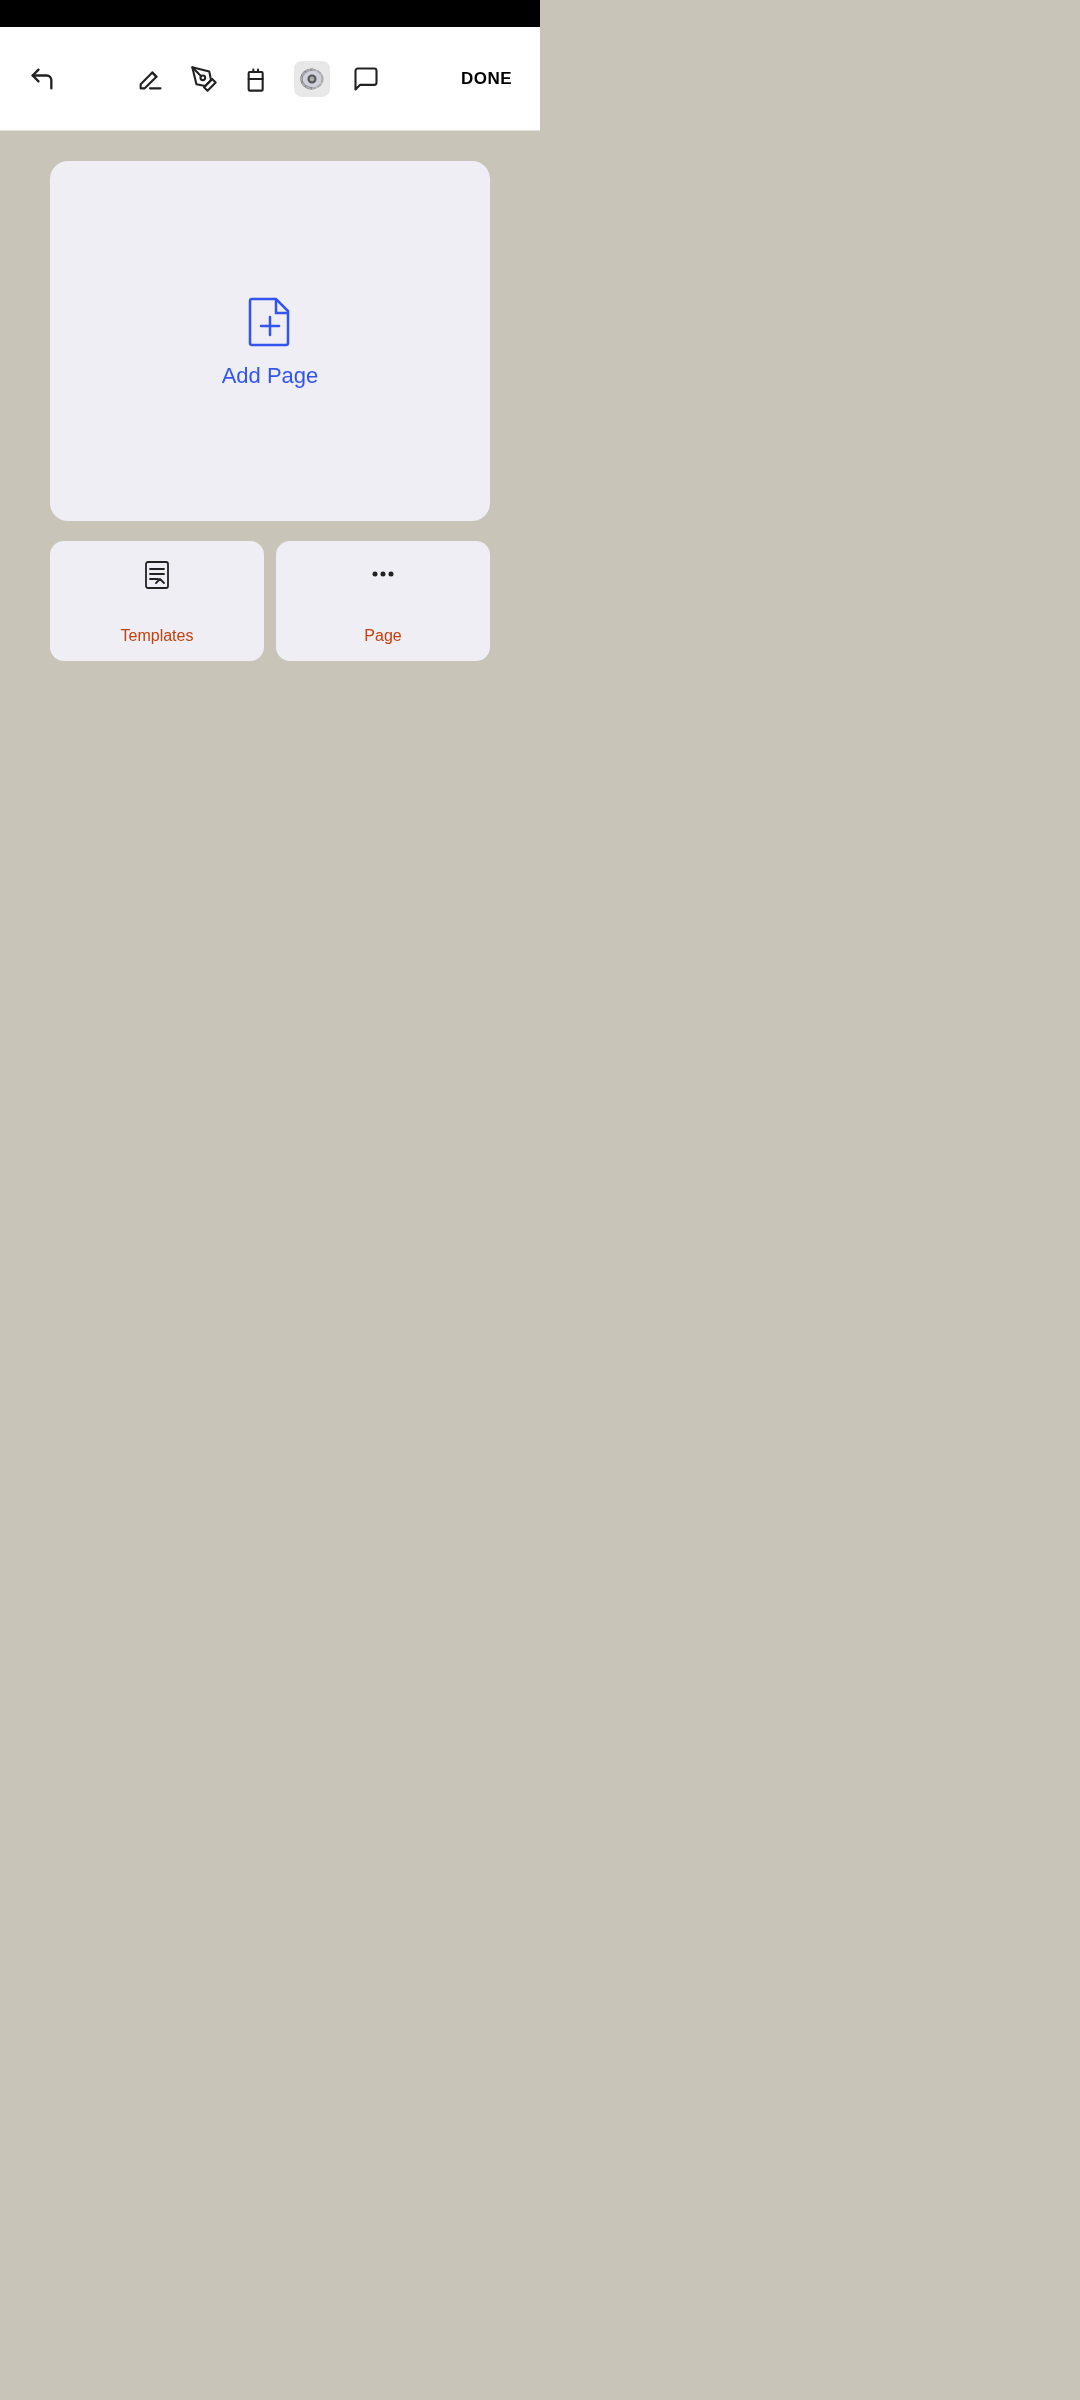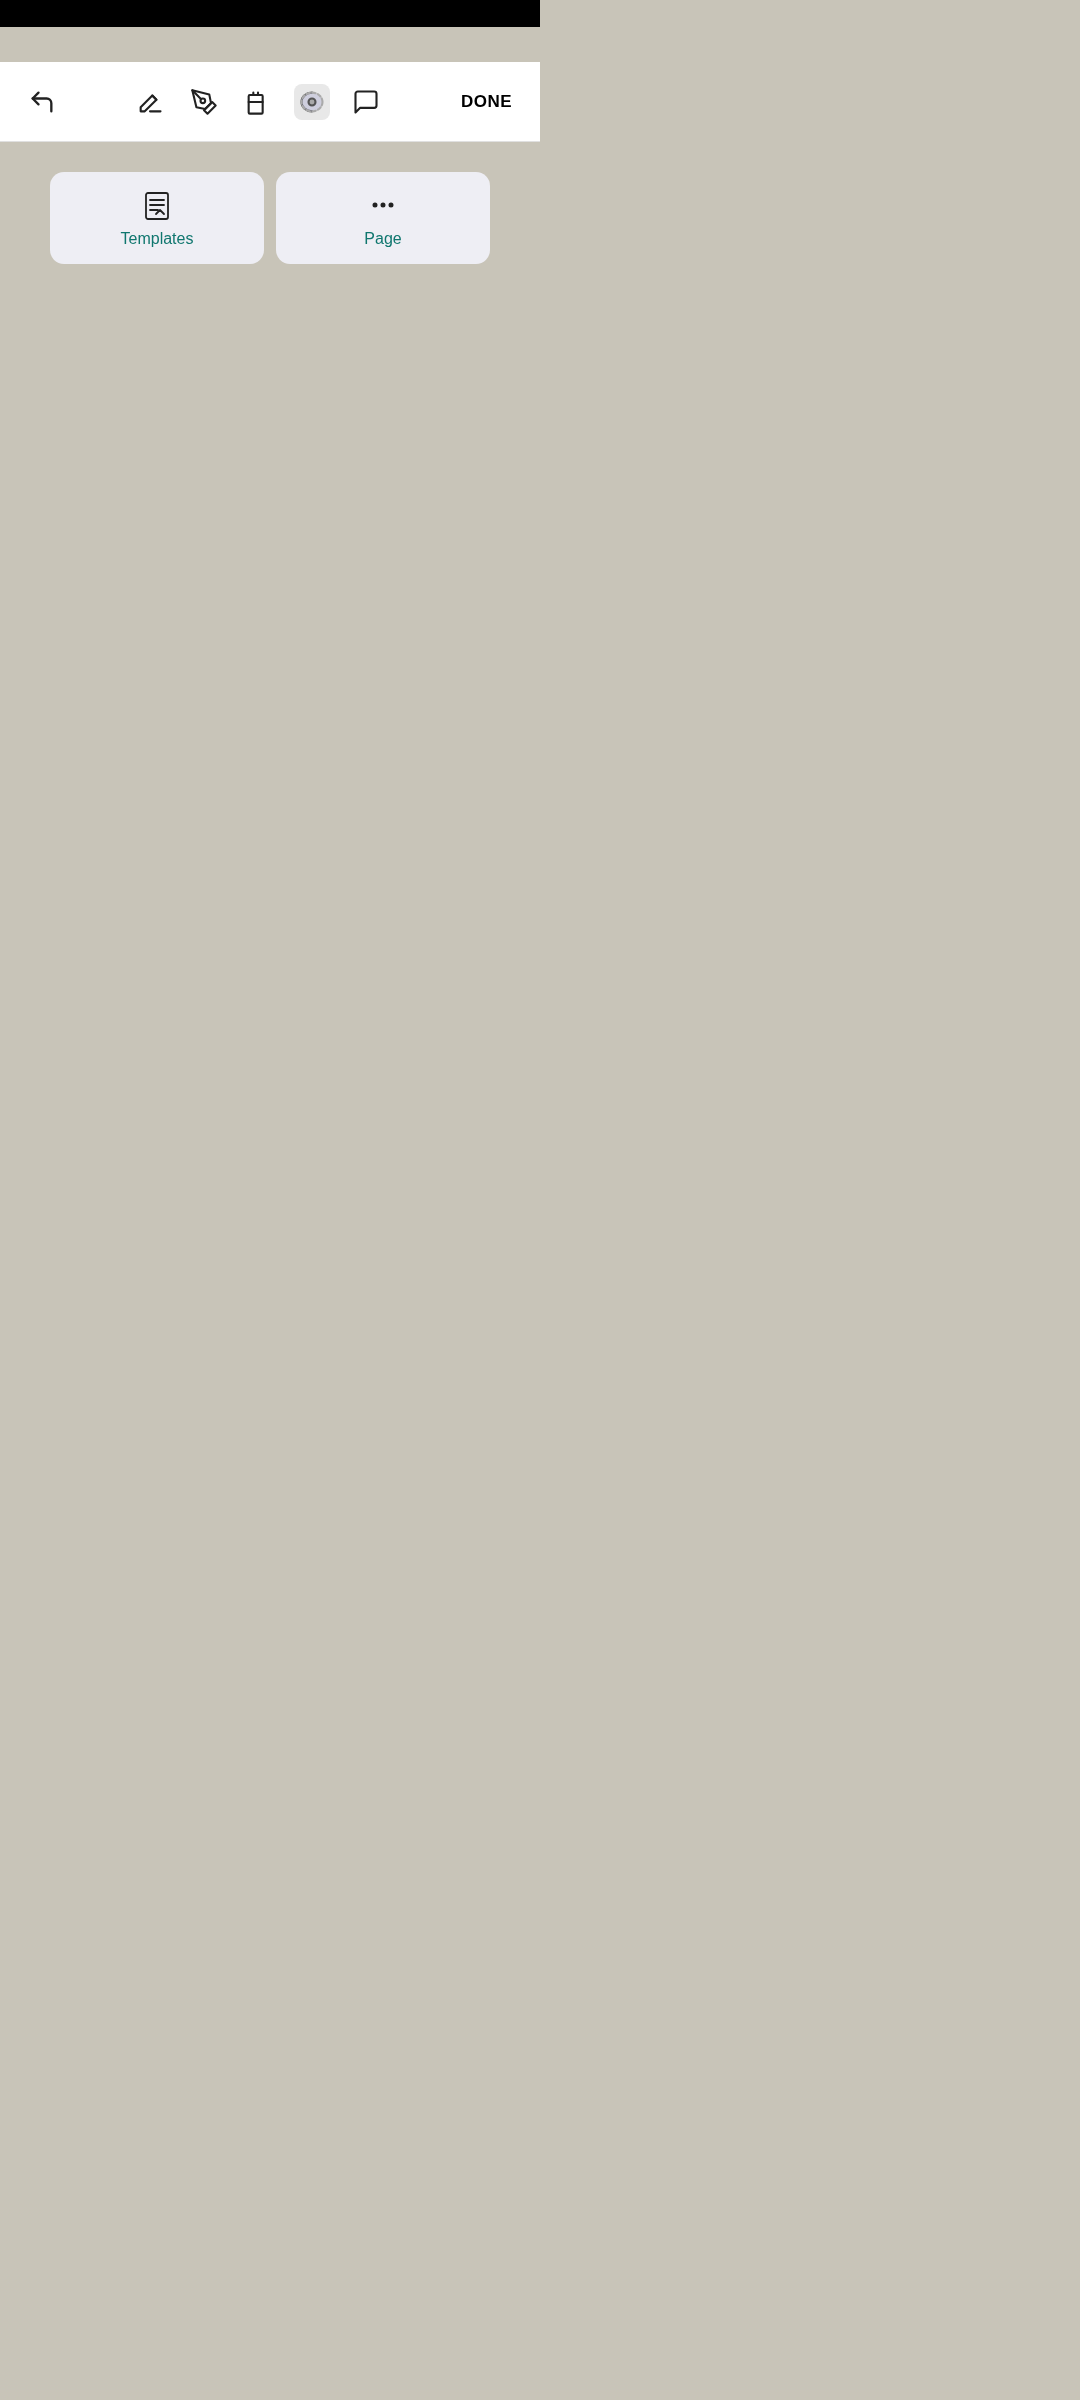--- a/index.html
+++ b/index.html
@@ -22,28 +22,27 @@
     
     .status-bar {
       width: 100%;
       height: 27px;
       background: #000;
     }
 
     
     .toolbar {
       width: 100%;
-      height: 80px;
+      height: 104px;
       background: #fff;
       display: flex;
       align-items: center;
       justify-content: space-between;
       padding: 0 24px;
       border-bottom: 1px solid #e0e0e0;
-      margin-top: 35px;
     }
 
     .toolbar-left {
       display: flex;
       align-items: center;
       gap: 20px;
     }
 
     .toolbar-tools {
       display: flex;
@@ -136,22 +135,23 @@
       cursor: pointer;
     }
 
     .action-btn svg {
       width: 30px;
       height: 30px;
     }
 
     .action-btn-label {
       font-size: 16px;
-      color: #0f766e;
+      color: #c2410c;
       font-weight: 400;
+      margin-top: 28px;
     }
 
     
     .drawing-area {
       width: 100%;
       flex: 1;
       background: #f5f3ee;
       position: relative;
       overflow: hidden;
     }
@@ -227,20 +227,29 @@
         <path d="M21 15a2 2 0 0 1-2 2H7l-4 4V5a2 2 0 0 1 2-2h14a2 2 0 0 1 2 2z"></path>
       </svg>
     </div>
   </div>
 
   <button class="done-btn">DONE</button>
 </div>
 
 <div class="main-area">
 
+  <div class="add-page-card">
+    <svg class="add-page-icon" viewBox="0 0 56 56" fill="none">
+      <path d="M10 6h24l12 12v32a2 2 0 0 1-2 2H10a2 2 0 0 1-2-2V8a2 2 0 0 1 2-2z" stroke="#3355ee" stroke-width="2.5" fill="none"></path>
+      <path d="M34 6v14h12" stroke="#3355ee" stroke-width="2.5" fill="none"></path>
+      <line x1="28" y1="24" x2="28" y2="42" stroke="#3355ee" stroke-width="2.5" stroke-linecap="round"></line>
+      <line x1="19" y1="33" x2="37" y2="33" stroke="#3355ee" stroke-width="2.5" stroke-linecap="round"></line>
+    </svg>
+    <span class="add-page-label">Add Page</span>
+  </div>
 
   <div class="action-buttons">
 
     <button class="action-btn">
       <svg viewBox="0 0 30 30" fill="none" stroke="#222" stroke-width="1.8" stroke-linecap="round" stroke-linejoin="round">
         <rect x="4" y="3" width="22" height="26" rx="2"></rect>
         <line x1="8" y1="10" x2="22" y2="10"></line>
         <line x1="8" y1="15" x2="22" y2="15"></line>
         <line x1="8" y1="20" x2="16" y2="20"></line>
         <path d="M14 24l4-4 4 4" fill="none"></path>

